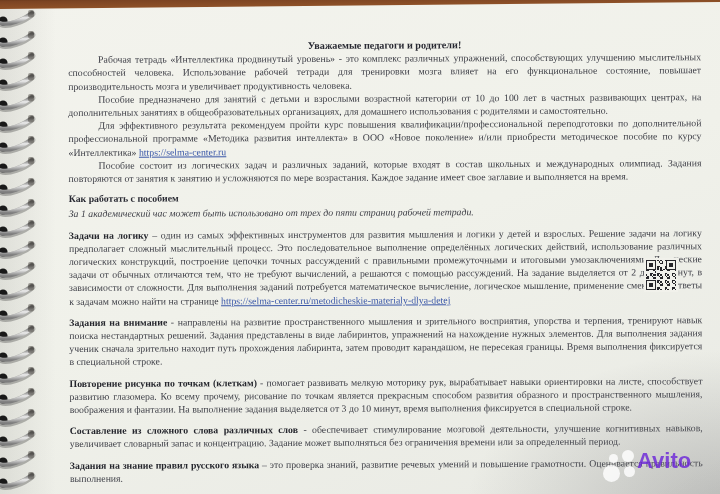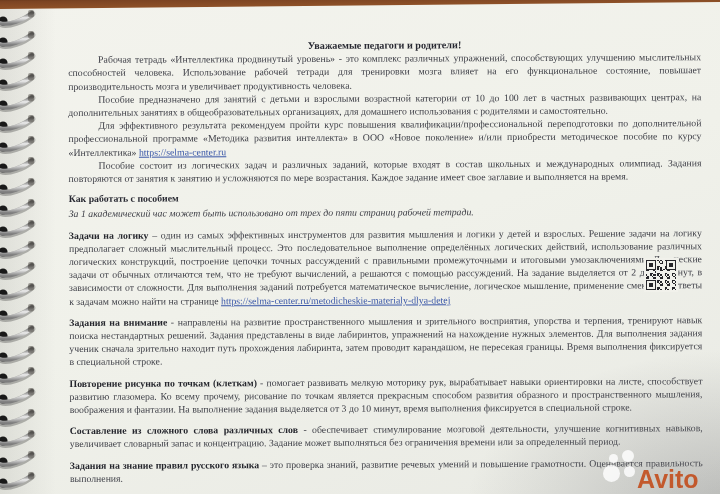--- a/index.html
+++ b/index.html
@@ -43,22 +43,22 @@
   .vignette{
     position:absolute;inset:0;pointer-events:none;
     background:radial-gradient(130% 120% at 45% 40%,rgba(0,0,0,0) 60%,rgba(40,40,40,0.07) 100%);
   }
   .corner-shade{
     position:absolute;inset:0;pointer-events:none;
     background:radial-gradient(52% 46% at 102% 104%,rgba(105,106,110,0.38),rgba(105,106,110,0) 72%);
   }
   .watermark{position:absolute;left:598px;top:446px;width:130px;height:48px;opacity:0.82;}
   .wm-text{
-    position:absolute;left:39px;top:19px;color:#c2410c;
-    font-family:"Liberation Sans",sans-serif;font-weight:bold;font-size:25px;
+    position:absolute;left:39px;top:2px;color:#6d28d9;
+    font-family:"Liberation Sans",sans-serif;font-weight:bold;font-size:22px;
   }
   .wm-dot{position:absolute;background:#ffffff;border-radius:50%;}
   .wm-d1{left:11px;top:8px;width:9px;height:9px;}
   .wm-d2{left:24px;top:4px;width:12px;height:12px;}
   .wm-d3{left:5px;top:19px;width:17px;height:17px;}
   .wm-d4{left:26px;top:20px;width:11px;height:11px;}
 </style>
 </head>
 <body>
 

